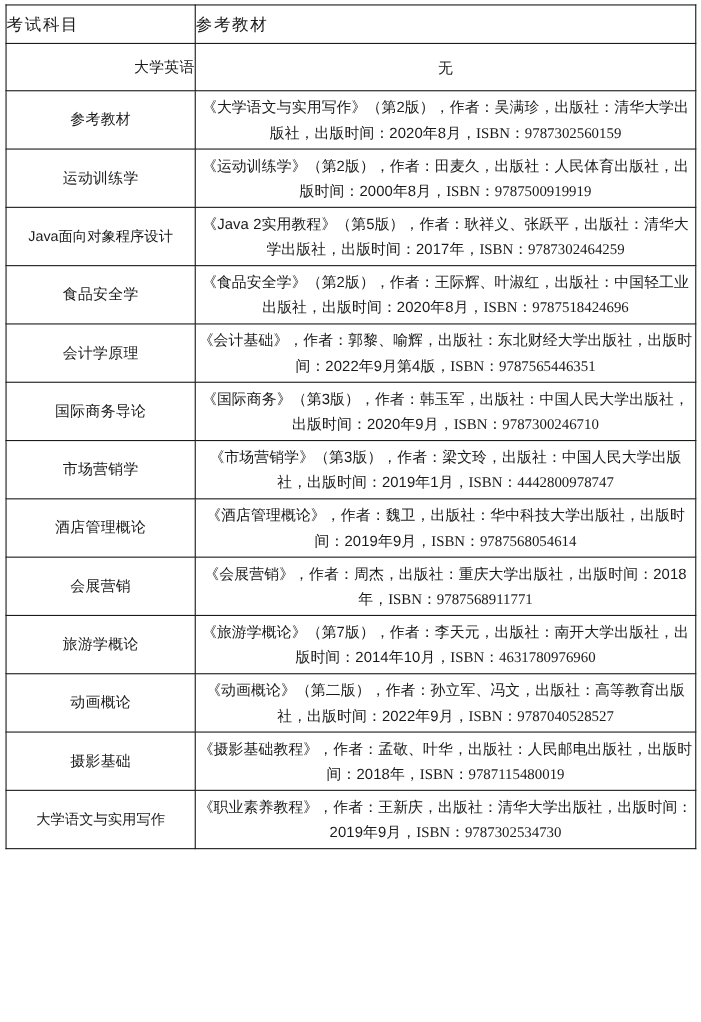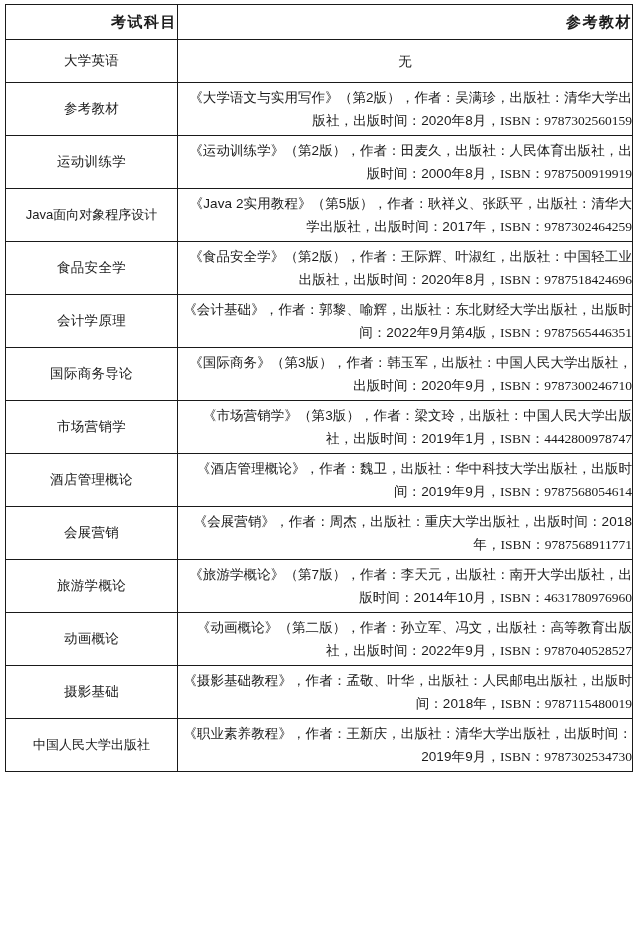--- a/index.html
+++ b/index.html
@@ -35,60 +35,60 @@
   table.textbook-table td {
     border: 1px solid #1a1a1a;
     padding: 0;
     vertical-align: middle;
     color: #1a1a1a;
   }
 
   
   .hdr-cell {
     height: 34px;
-    text-align: right;
-    font-weight: bold;
+    text-align: left;
+    font-weight: normal;
     font-size: 15px;
     letter-spacing: 1.5px;
     font-family: "Liberation Sans", "DejaVu Sans", sans-serif;
   }
 
   
   .subject-cell {
     text-align: center;
     font-size: 13.5px;
     line-height: 1.4;
     letter-spacing: 0.3px;
     padding: 0 3px;
     font-family: "Liberation Sans", "DejaVu Sans", sans-serif;
   }
   .subject-cell.narrow { letter-spacing: 0px; font-size: 13px; }
 
   
   .material-cell {
-    text-align: right;
+    text-align: center;
     font-size: 13.5px;
     line-height: 23px;
     padding: 4px 6px 4px 7px;
     letter-spacing: 0.1px;
     font-family: "Liberation Sans", "DejaVu Sans", sans-serif;
   }
   .material-cell.centered {
     text-align: center;
   }
   .material-cell .isbn-label {
     font-family: "Liberation Serif", "DejaVu Serif", serif;
     letter-spacing: 0px;
   }
   .material-cell .isbn-num {
     font-family: "Liberation Serif", "DejaVu Serif", serif;
     letter-spacing: 0px;
   }
 
-  tr.row-h1 td { height: 42px; }
+  tr.row-h1 td { height: 42px; text-align: right; }
   tr.row-h2 td { height: 52px; }
 </style>
 </head>
 <body>
 
 <div class="page">
   <table class="textbook-table">
     <colgroup>
       <col class="col-subject">
       <col class="col-material">
@@ -146,18 +146,18 @@
         </tr>
         <tr class="row-h2">
           <td class="subject-cell">动画概论</td>
           <td class="material-cell">《动画概论》（第二版），作者：孙立军、冯文，出版社：高等教育出版社，出版时间：2022年9月，<span class="isbn-label">ISBN：</span><span class="isbn-num">9787040528527</span></td>
         </tr>
         <tr class="row-h2">
           <td class="subject-cell">摄影基础</td>
           <td class="material-cell">《摄影基础教程》，作者：孟敬、叶华，出版社：人民邮电出版社，出版时间：2018年，<span class="isbn-label">ISBN：</span><span class="isbn-num">9787115480019</span></td>
         </tr>
         <tr class="row-h2">
-          <td class="subject-cell narrow">中国人民大学出版社</td>
+          <td class="subject-cell narrow">大学语文与实用写作</td>
           <td class="material-cell">《职业素养教程》，作者：王新庆，出版社：清华大学出版社，出版时间：2019年9月，<span class="isbn-label">ISBN：</span><span class="isbn-num">9787302534730</span></td>
         </tr>
       </tbody>
   </table>
 </div>
 
 </body></html>

